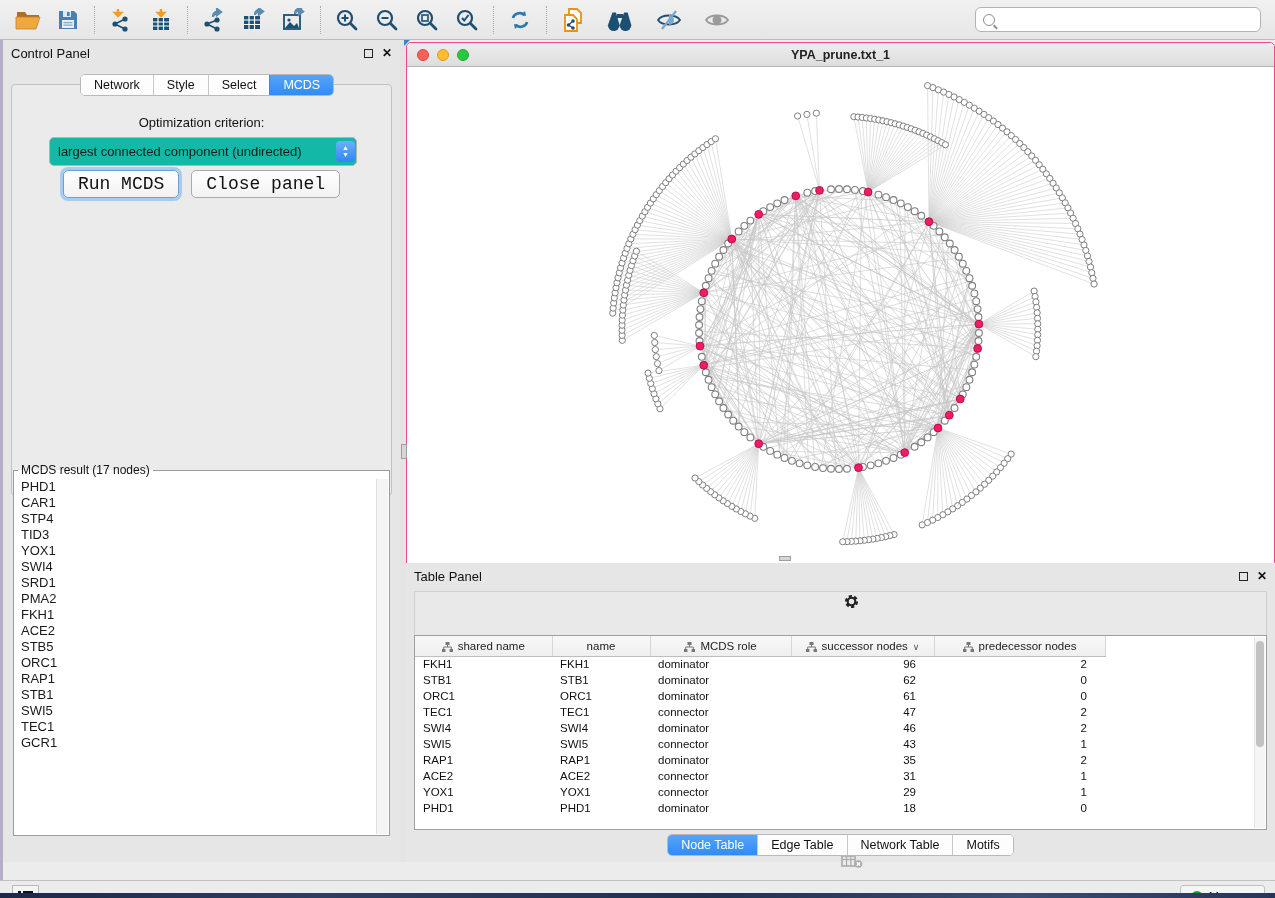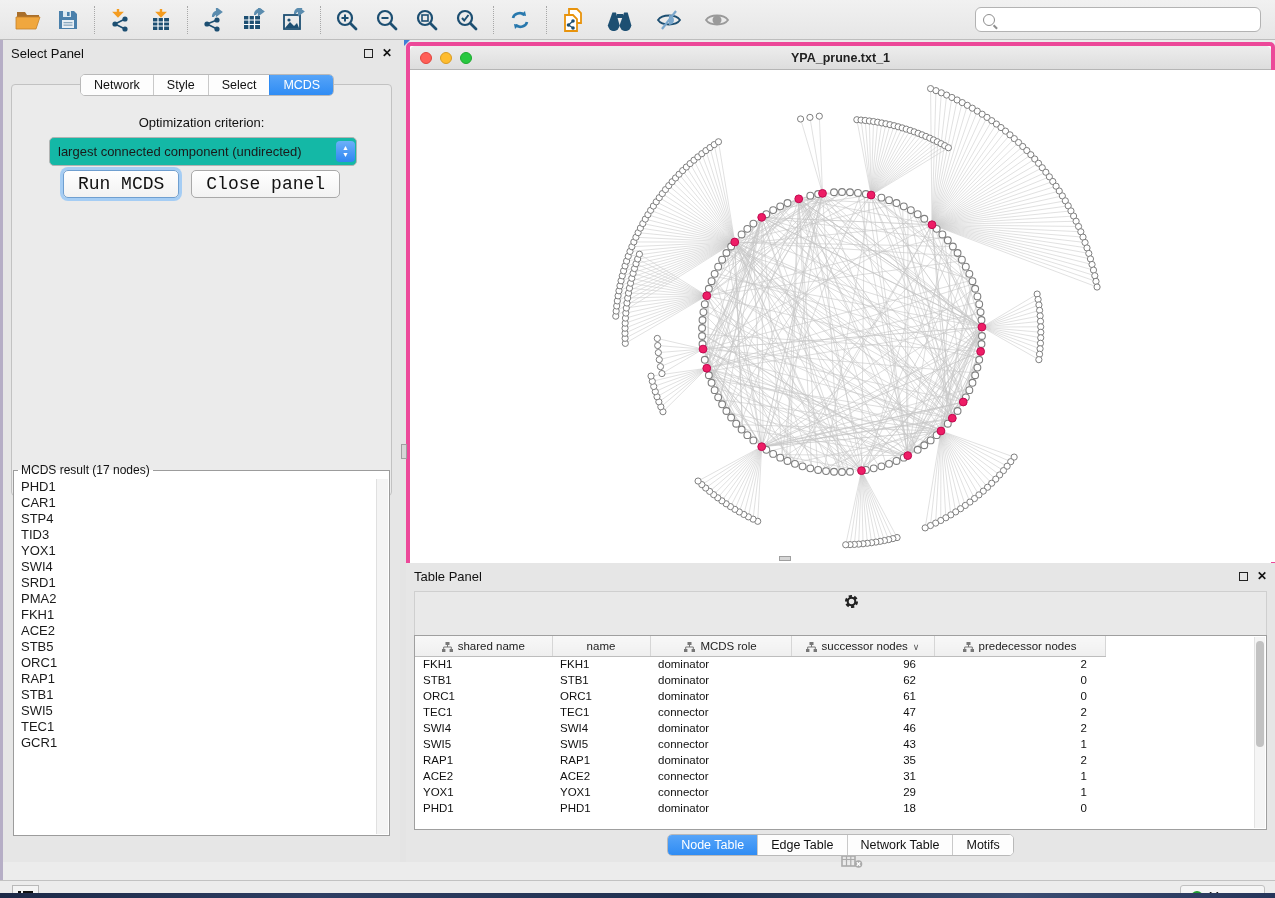--- a/index.html
+++ b/index.html
@@ -50,21 +50,21 @@
   .btn.focused { box-shadow:0 0 0 3px #a5cdf4; border-color:#6f9fd0; }
   .run-row { position:absolute; top:85px; width:100%; display:flex; justify-content:center; gap:12px; }
   fieldset.mcds { position:absolute; left:10px; top:423px; width:377px; height:373px; border:1px solid #9c9c9c; background:#fff; }
   fieldset.mcds legend { font-size:12px; color:#111; margin-left:4px; padding:0 3px; background:transparent; }
   .mcds-list { position:absolute; left:1px; top:2px; right:13px; bottom:1px; overflow:hidden; font-size:13px; }
   .mcds-item { height:16px; line-height:16px; padding-left:6px; }
   .mcds-scroll { position:absolute; right:1px; top:2px; width:12px; bottom:1px; background:#f4f4f4; border-left:1px solid #e0e0e0; }
 
   
   .net-win { position:absolute; left:406px; top:42px; width:869px; height:556px; background:#fff;
-             border:4px solid #ec4899; border-radius:5px 5px 0 0; }
+             border:1px solid #ec4899; border-radius:5px 5px 0 0; }
   .net-titlebar { height:24px; background:linear-gradient(#ededed,#dddddd); border-bottom:1px solid #b5b5b5;
                   border-radius:5px 5px 0 0; display:flex; align-items:center; position:relative; }
   .lights { display:flex; gap:8px; margin-left:10px; }
   .light { width:12px; height:12px; border-radius:50%; }
   .net-title { position:absolute; left:0; right:0; text-align:center; font-size:12.5px; font-weight:700; color:#222; }
   .net-canvas { position:relative; width:867px; height:492px; background:#fff; overflow:hidden; }
 
   
   .table-panel { position:absolute; left:406px; top:563px; width:869px; height:299px; background:#e6e6e6; }
   .tp-toolbar { position:absolute; left:8px; top:28px; right:8px; height:44px; background:#e9e9e9;
@@ -243,21 +243,21 @@
     <input placeholder="" style="">
   </div>
 </div>
 
 <div class="edge-strip"></div>
 <div class="gap-col"></div>
 <div class="blue-corner"></div>
 
 <div class="control-panel">
   <div class="panel-titlebar">
-    <span class="panel-title">Select Panel</span>
+    <span class="panel-title">Control Panel</span>
     <span class="win-icons">
       <span class="float-ic"></span>
       <span class="close-ic">✕</span>
     </span>
   </div>
   <div class="tab-strip">
     <span class="seg">Network</span>
     <span class="seg">Style</span>
     <span class="seg">Select</span>
     <span class="seg selected">MCDS</span>

